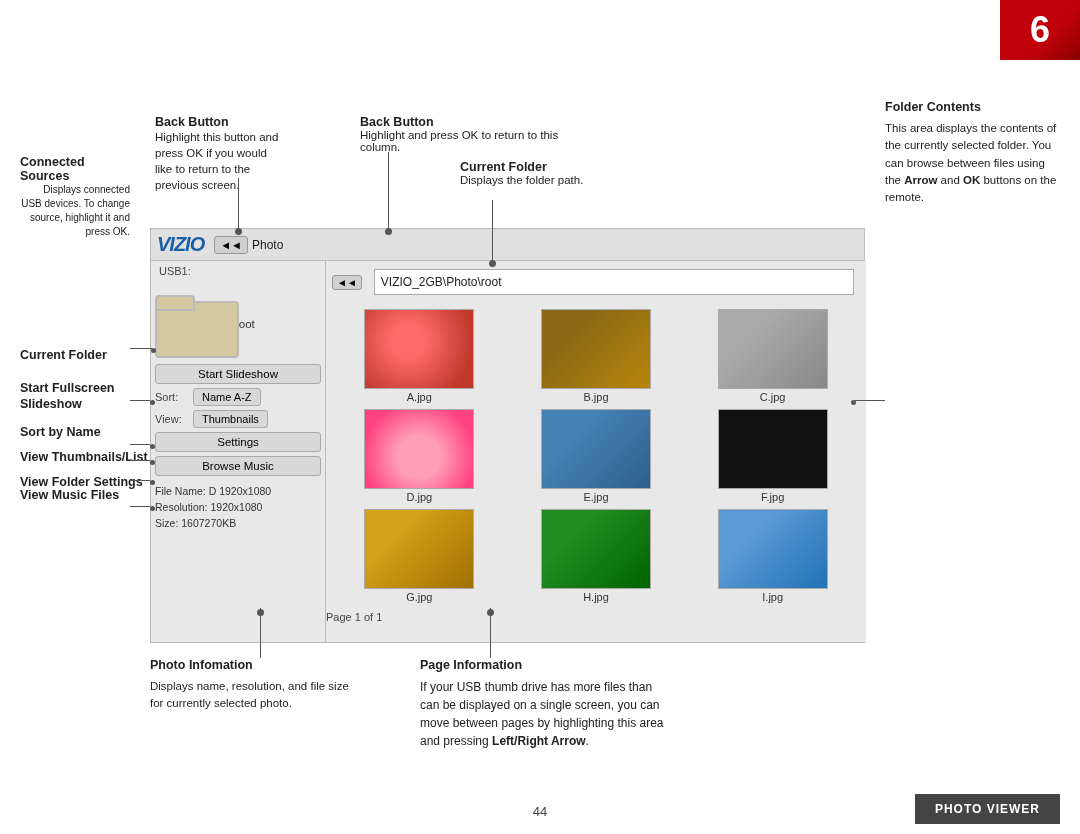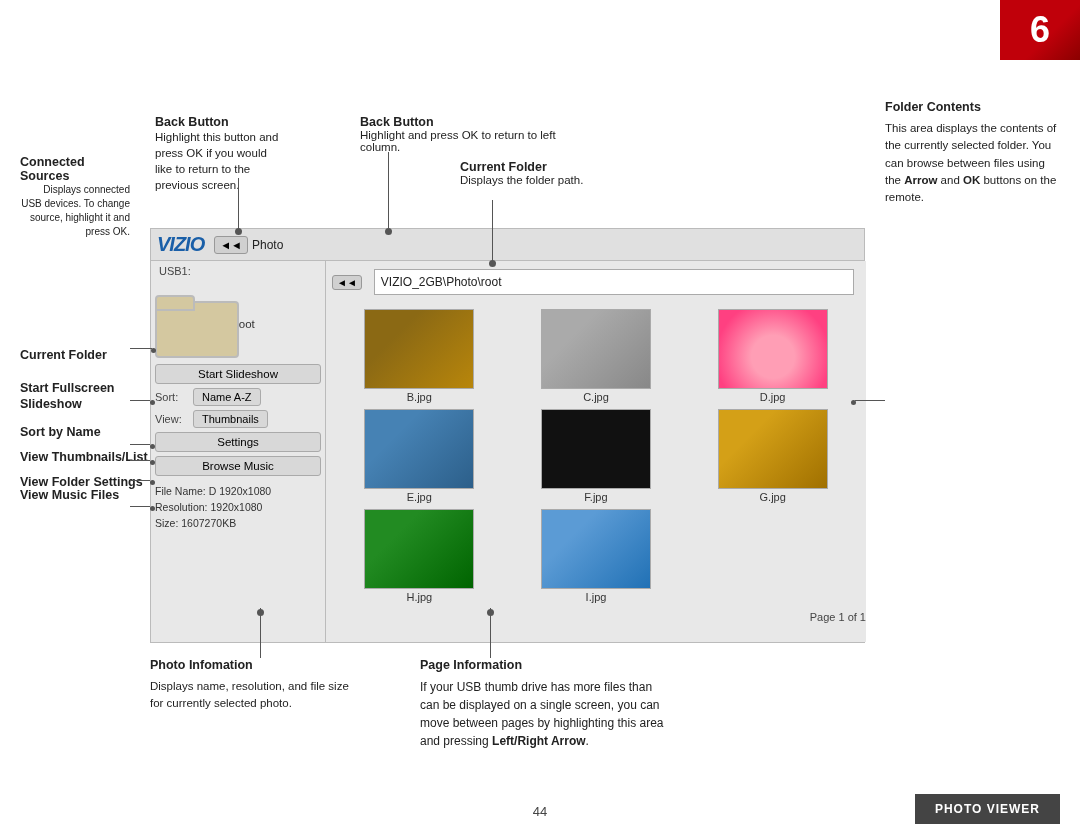--- a/index.html
+++ b/index.html
@@ -340,21 +340,21 @@
     .thumb-c { background: linear-gradient(135deg, #aaa 30%, #888 100%); }
     .thumb-d { background: linear-gradient(135deg, #ff9ec0 30%, #ff6b9d 100%); }
     .thumb-e { background: linear-gradient(135deg, #4682b4 30%, #2c5f8a 100%); }
     .thumb-f { background: #111; }
     .thumb-g { background: linear-gradient(135deg, #d4a017 30%, #a07000 100%); }
     .thumb-h { background: linear-gradient(135deg, #228B22 30%, #006400 100%); }
     .thumb-i { background: linear-gradient(135deg, #5b9bd5 30%, #2171b5 100%); }
 
     
     .page-info {
-      text-align: right;
+      text-align: left;
       font-size: 11px;
       color: #444;
       margin-top: 2px;
     }
 
     
     .annotation-photo-info {
       position: absolute;
       top: 658px; left: 150px;
       width: 200px;
@@ -405,21 +405,21 @@
   <div class="label-desc">Displays connected USB devices. To change source, highlight it and press OK.</div>
 </div>
 
 <div class="annotation-back-left">
   <div class="title">Back Button</div>
   <div class="desc">Highlight this button and press OK if you would like to return to the previous screen.</div>
 </div>
 
 <div class="annotation-back-mid">
   <div class="title">Back Button</div>
-  <div class="desc">Highlight and press OK to return to left column.</div>
+  <div class="desc">Highlight and press OK to return to this column.</div>
 </div>
 
 <div class="annotation-current-folder">
   <div class="title">Current Folder</div>
   <div class="desc">Displays the folder path.</div>
 </div>
 
 <div class="annotation-folder-contents">
   <div class="title">Folder Contents</div>
   <div class="desc">
@@ -480,20 +480,24 @@
   <div class="panel-middle-col">
 
     <div style="display:flex; align-items:center; margin: 4px 6px;">
       <button class="path-nav-btn">◄◄</button>
       <div class="path-bar" style="flex:1;">
         <span>VIZIO_2GB\Photo\root</span>
       </div>
     </div>
 
     <div class="photo-grid" id="photo-grid">
+    <div class="photo-cell">
+          <div class="photo-thumb thumb-a" style="background: radial-gradient(circle at 40% 40%, rgb(255, 107, 107) 20%, rgb(192, 57, 43) 80%);"></div>
+          <div class="photo-label">A.jpg</div>
+        </div>
         <div class="photo-cell">
           <div class="photo-thumb thumb-b"></div>
           <div class="photo-label">B.jpg</div>
         </div>
         <div class="photo-cell">
           <div class="photo-thumb thumb-c"></div>
           <div class="photo-label">C.jpg</div>
         </div>
         <div class="photo-cell">
           <div class="photo-thumb thumb-d" style="background: radial-gradient(circle at 50% 60%, rgb(255, 158, 181) 30%, rgb(255, 64, 129) 80%);"></div>

